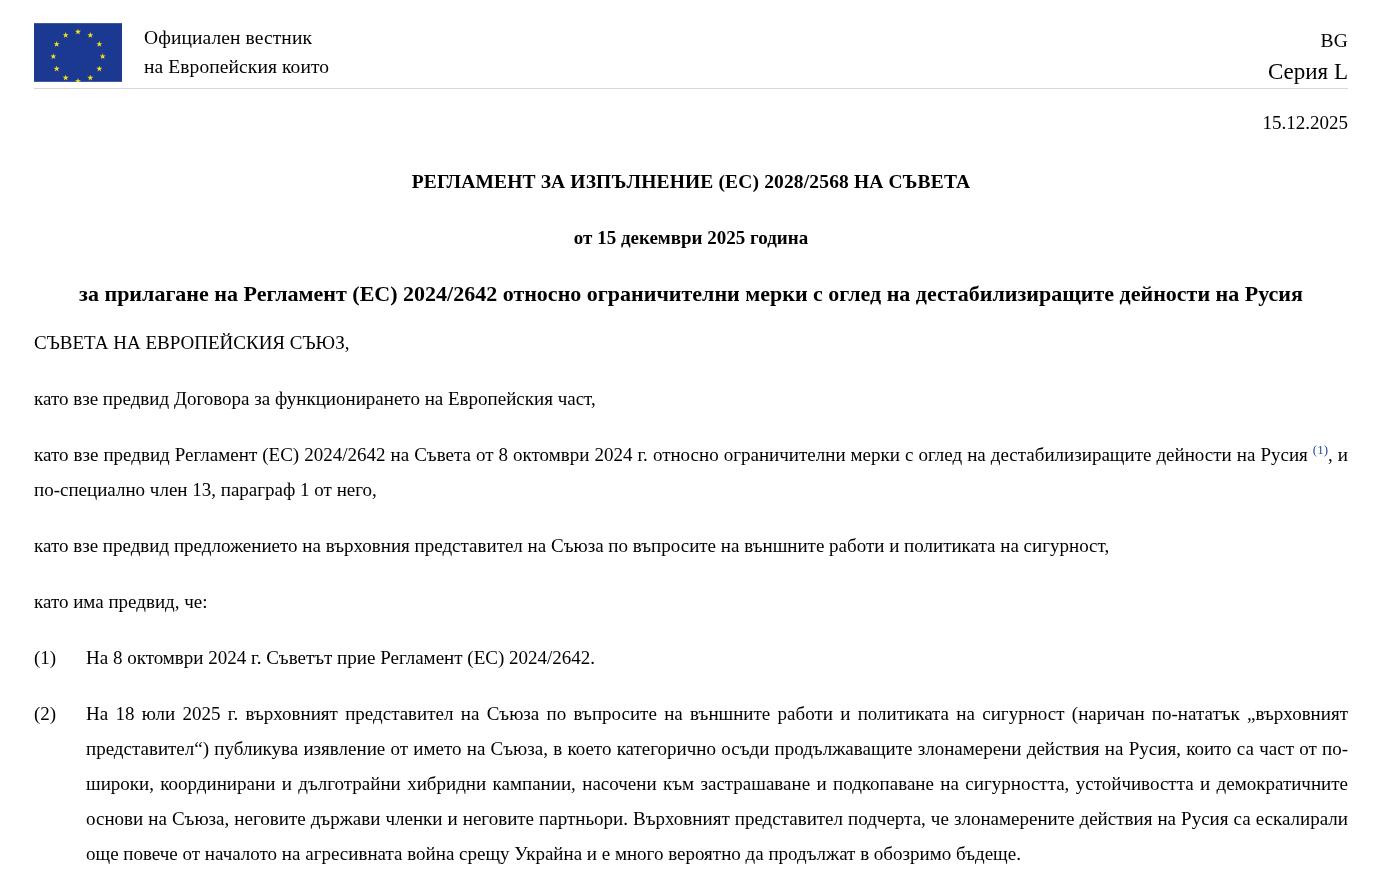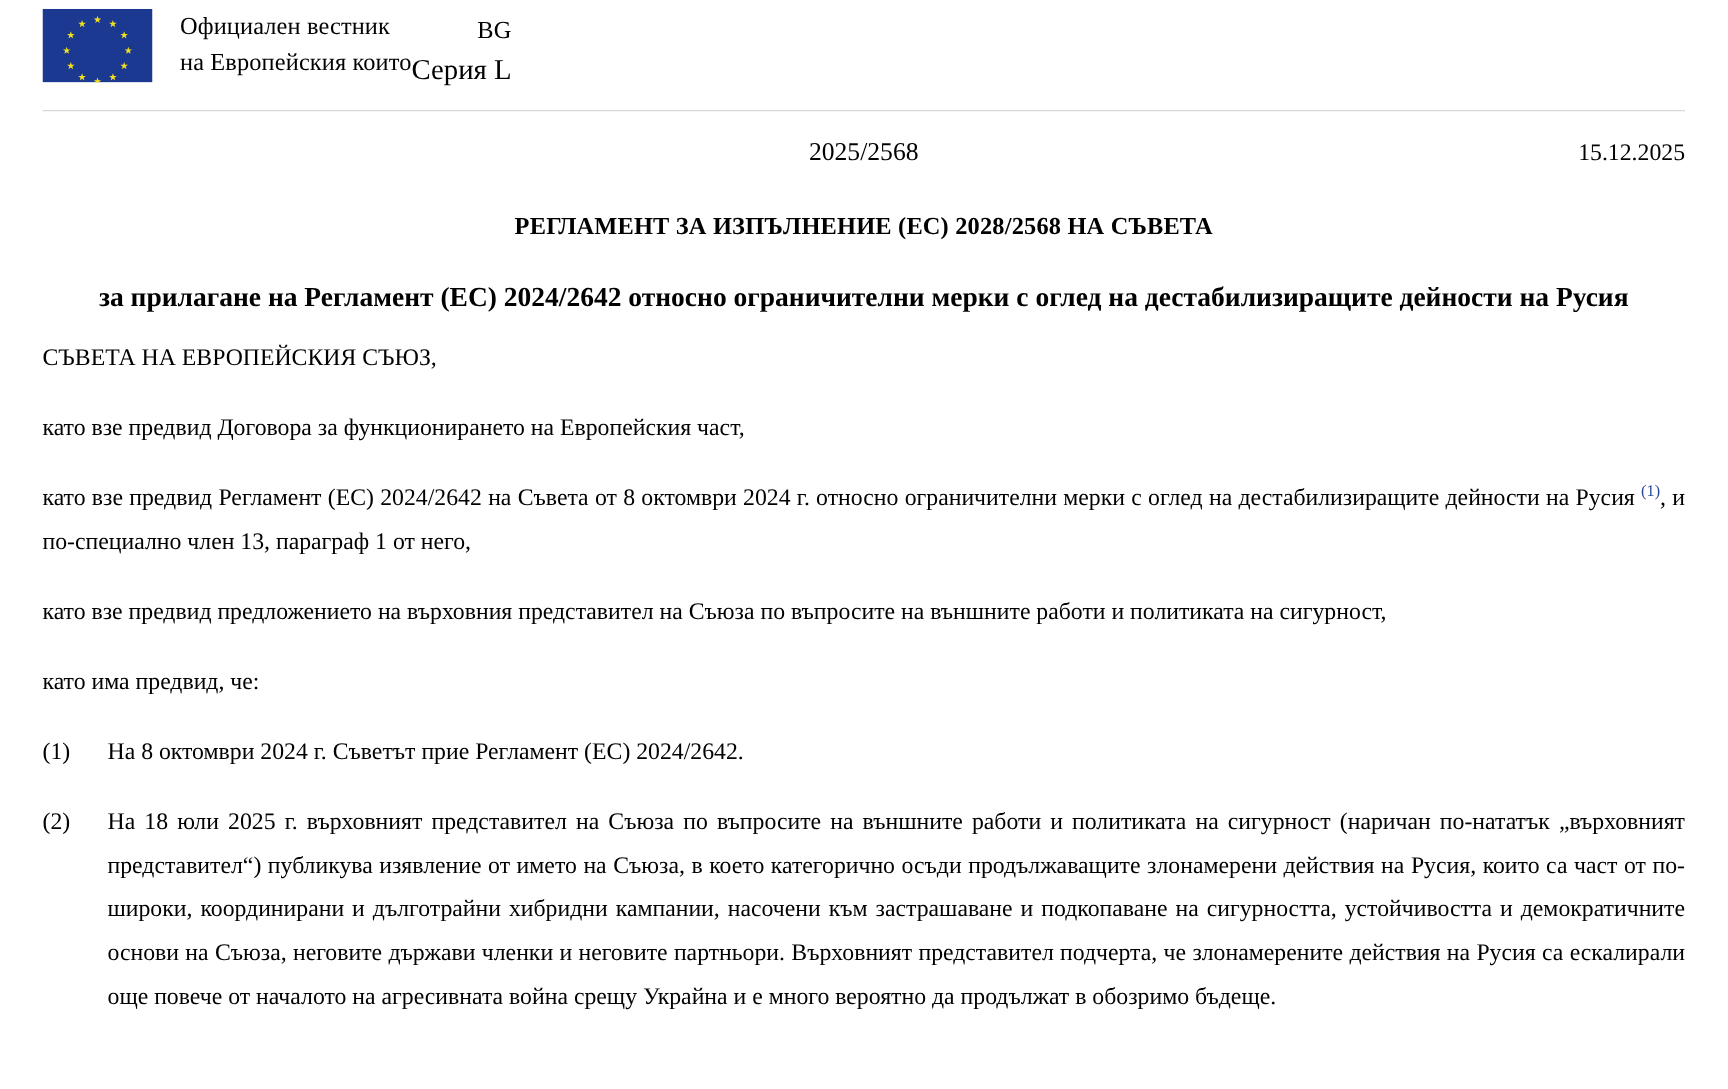--- a/index.html
+++ b/index.html
@@ -22,22 +22,23 @@
     width: 1382px;
     height: 871px;
     box-sizing: border-box;
     padding: 0 34px;
   }
 
   
   .masthead {
     display: flex;
     align-items: flex-start;
+    justify-content: space-between;
     height: 80px;
-    padding-top: 7px;
+    padding-top: 23px;
     box-sizing: border-box;
   }
   .masthead-left {
     display: flex;
     align-items: flex-start;
     gap: 22px;
   }
   .eu-flag {
     width: 88px;
     height: 59px;
@@ -219,26 +220,26 @@
 
     <div class="masthead-right">
       <div class="lang-code">BG</div>
       <div class="series">Серия L</div>
     </div>
   </div>
 
   <hr class="rule">
 
   <div class="docid-row">
-    <div class="docid-center">2025/2568</div>
     <div class="docid-date">15.12.2025</div>
   </div>
 
   <div class="title-block">
     <div class="doc-title">РЕГЛАМЕНТ ЗА ИЗПЪЛНЕНИЕ (ЕС) 2028/2568 НА СЪВЕТА</div>
+    <div class="doc-date-title">от 15 декември 2025 година</div>
     <div class="doc-subject">за прилагане на Регламент (ЕС) 2024/2642 относно ограничителни мерки с оглед на дестабилизиращите дейности на Русия</div>
   </div>
 
   <div class="body-text">
 
     <p class="para nojust">СЪВЕТА НА ЕВРОПЕЙСКИЯ СЪЮЗ,</p>
 
     <p class="para nojust">като взе предвид Договора за функционирането на Европейския част,</p>
 
     <p class="para"><span>като взе предвид Регламент (ЕС) 2024/2642 на Съвета от 8 октомври 2024 г. относно ограничителни мерки с оглед на дестабилизиращите дейности на Русия </span><a class="fnref" href="#"><span class="paren">(</span><span>1</span><span class="paren">)</span></a><span>, и по-специално член 13, параграф 1 от него,</span></p>

